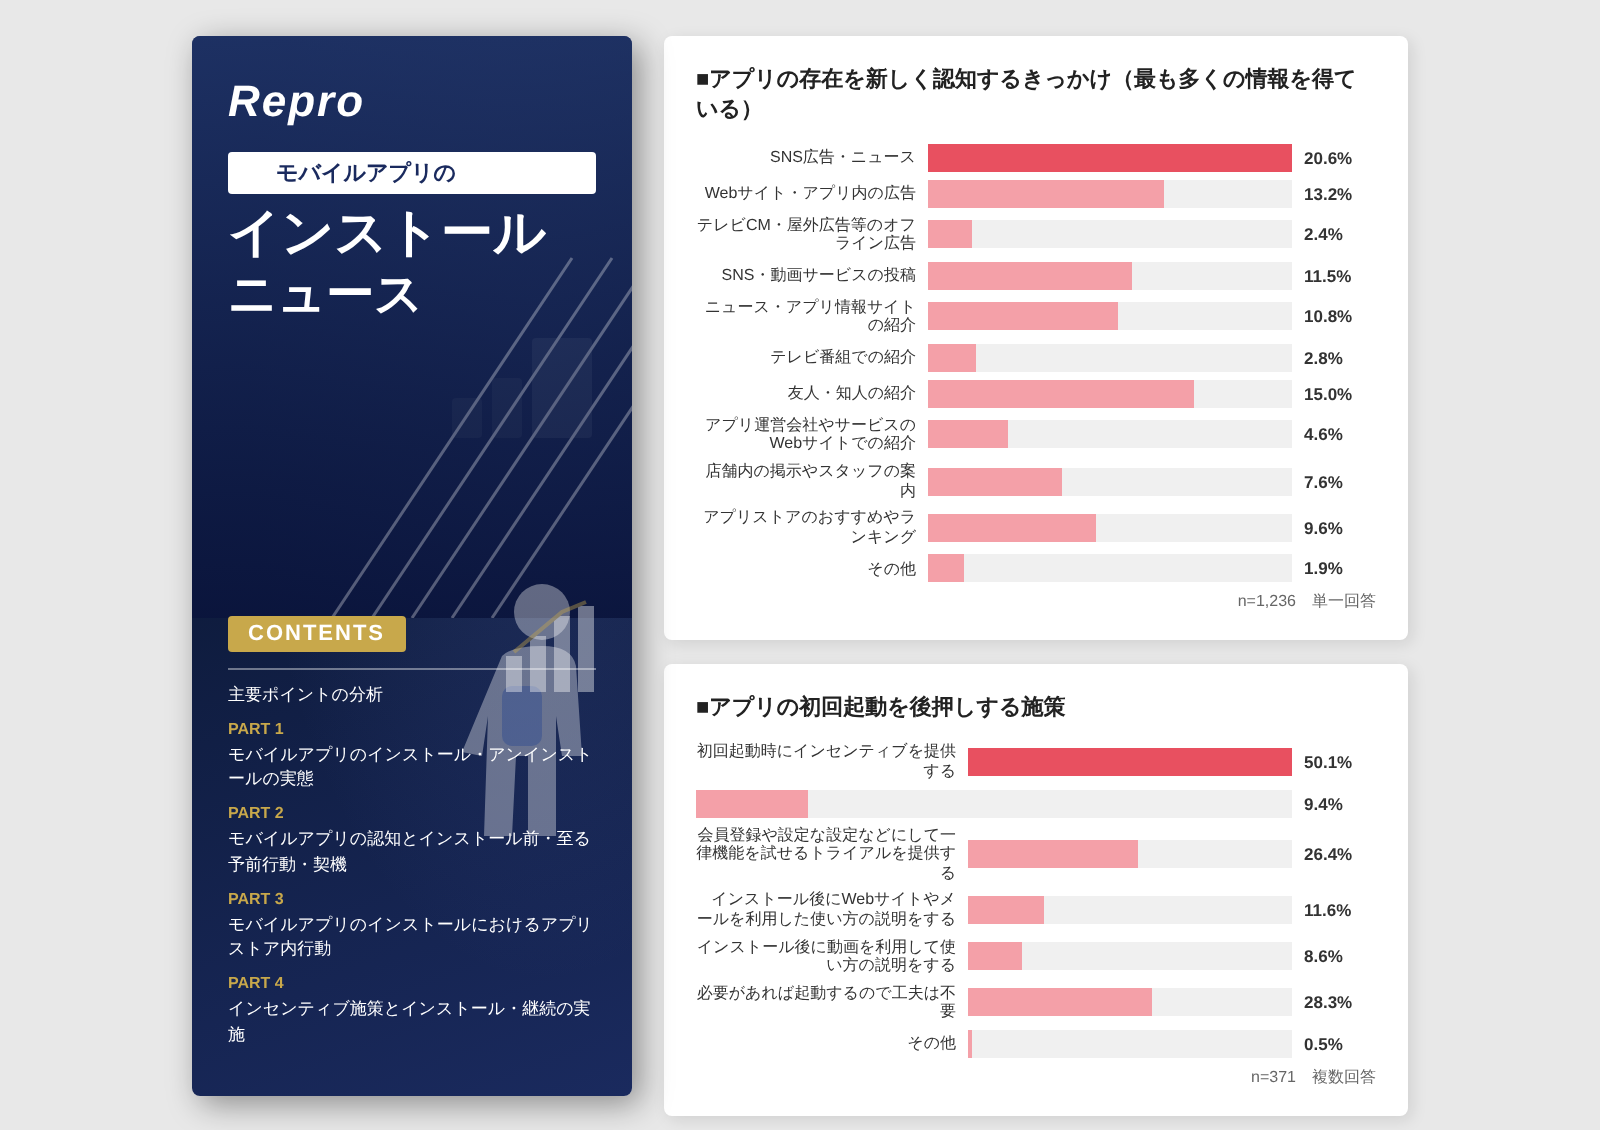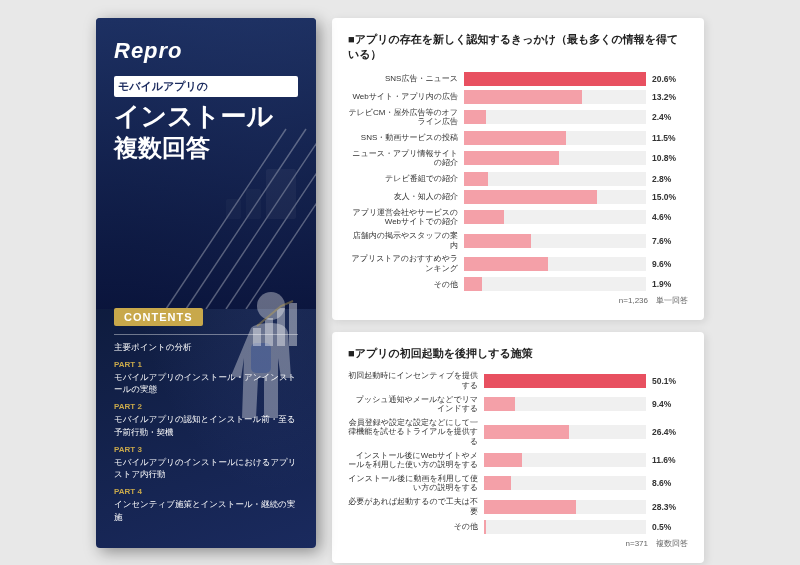--- a/index.html
+++ b/index.html
@@ -67,21 +67,21 @@
       font-style: italic;
       letter-spacing: 1px;
     }
     .subtitle-box {
       position: relative;
       z-index: 2;
       background: white;
       color: #1a2a5e;
       font-size: 11px;
       font-weight: bold;
-      padding: 3px 4px;
+      padding: 3px 24px;
       display: inline-block;
       margin-bottom: 4px;
       border-radius: 2px;
     }
     .main-title {
       position: relative;
       z-index: 2;
       color: white;
       font-size: 26px;
       font-weight: bold;
@@ -233,21 +233,21 @@
       <rect x="26" y="10" width="8" height="38" fill="white"></rect>
       <rect x="38" y="5" width="8" height="43" fill="white"></rect>
       <polyline points="6,28 18,18 30,8 42,3" stroke="#c8a84b" stroke-width="2" fill="none"></polyline>
     </svg>
 
     <div class="logo-area">
       <span class="logo-text">Repro</span>
     </div>
     <div class="subtitle-box">モバイルアプリの</div>
     <div class="main-title">インストール</div>
-    <div class="main-title-2">複数回答</div>
+    <div class="main-title-2">ニュース</div>
 
     <div class="contents-section">
       <div class="contents-badge">CONTENTS</div>
       <div class="contents-divider"></div>
       
       <div id="contents-list">
           <div class="contents-item">主要ポイントの分析</div>
           <div class="contents-item"><span class="part-label">PART 1</span><br>モバイルアプリのインストール・アンインストールの実態</div>
           <div class="contents-item"><span class="part-label">PART 2</span><br>モバイルアプリの認知とインストール前・至る予前行動・契機</div>
           <div class="contents-item"><span class="part-label">PART 3</span><br>モバイルアプリのインストールにおけるアプリストア内行動</div>
@@ -350,21 +350,20 @@
       </div>
       <div id="chart2-bars">
           <div class="bar-row">
     <div class="bar-label" style="width:130px;">初回起動時にインセンティブを提供する</div>
     <div class="bar-track">
       <div class="bar-fill-2" style="width:100%"></div>
     </div>
     <div class="bar-value">50.1%</div>
   </div>
           <div class="bar-row">
-    <div class="bar-label" style="width:130px;">プッシュ通知やメールなどでリマインドする</div>
     <div class="bar-track">
       <div class="bar-fill-2 light" style="width:18.88888888888889%"></div>
     </div>
     <div class="bar-value">9.4%</div>
   </div>
           <div class="bar-row">
     <div class="bar-label" style="width:130px;">会員登録や設定な設定などにして一律機能を試せるトライアルを提供する</div>
     <div class="bar-track">
       <div class="bar-fill-2 light" style="width:52.22222222222223%"></div>
     </div>

